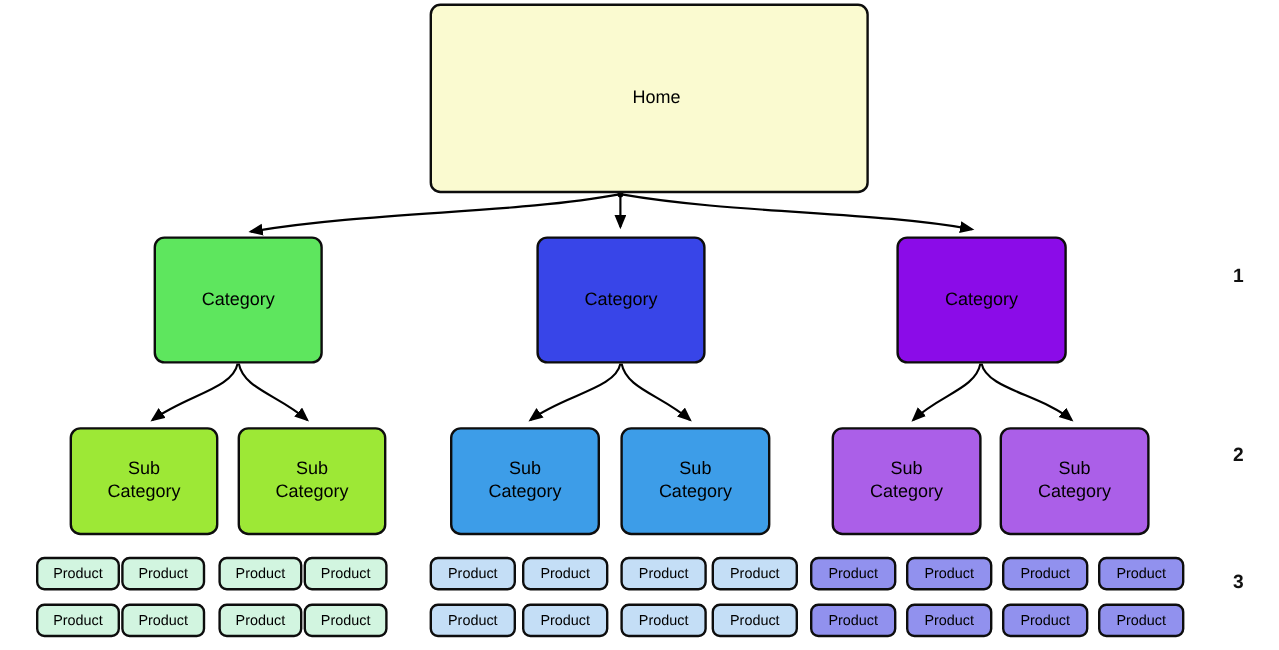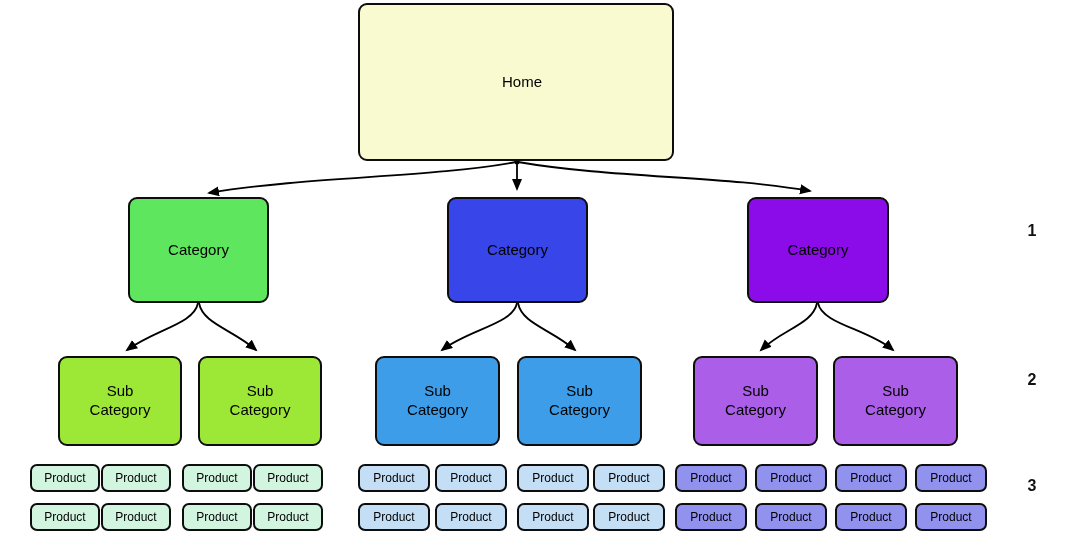--- a/index.html
+++ b/index.html
@@ -3,21 +3,21 @@
 <meta charset="utf-8">
 <style>
   html,body{margin:0;padding:0;background:#ffffff;}
   .canvas{position:relative;width:1066px;height:542px;background:#ffffff;
           font-family:"Liberation Sans", sans-serif;color:#000;overflow:hidden;}
   svg.edges{position:absolute;left:0;top:0;width:1066px;height:542px;pointer-events:none;}
   .node{position:absolute;display:flex;align-items:center;justify-content:center;
         border:2px solid #0d0d0d;border-radius:9px;font-size:15px;text-align:center;
         box-sizing:border-box;line-height:1.25;}
   .sub{white-space:pre-line;}
-  .home{left:358px;top:3px;width:316px;height:158px;padding-left:12px;}
+  .home{left:358px;top:3px;width:366px;height:158px;padding-left:12px;}
   .cat-green{left:128px;top:197px;width:141px;height:106px;}
   .cat-blue{left:447px;top:197px;width:141px;height:106px;}
   .cat-purple{left:747px;top:197px;width:142px;height:106px;}
   .sub-g1{left:58px;top:356px;width:124px;height:90px;}
   .sub-g2{left:198px;top:356px;width:124px;height:90px;}
   .sub-b1{left:375px;top:356px;width:125px;height:90px;}
   .sub-b2{left:517px;top:356px;width:125px;height:90px;}
   .sub-p1{left:693px;top:356px;width:125px;height:90px;}
   .sub-p2{left:833px;top:356px;width:125px;height:90px;}
   .prod{position:absolute;display:flex;align-items:center;justify-content:center;

